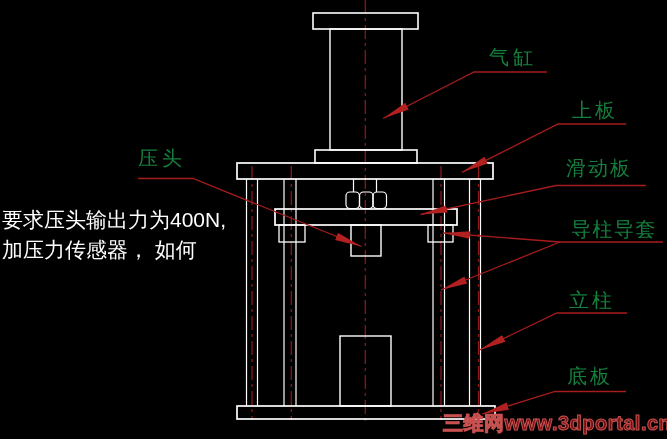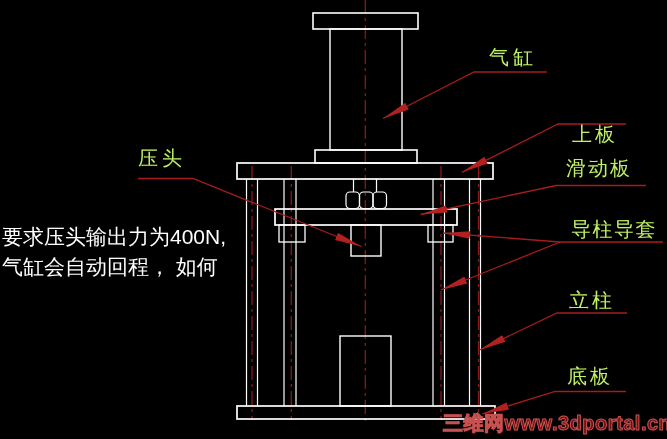--- a/index.html
+++ b/index.html
@@ -6,29 +6,29 @@
   .stage{
     position:relative;
     width:667px;height:439px;
     background:#000;
     overflow:hidden;
     font-family:"Liberation Sans","DejaVu Sans",sans-serif;
   }
   .stage svg{position:absolute;left:0;top:0;}
   .cad-label{
     position:absolute;
-    color:#bef264;
+    color:#15803d;
     font-size:20px;
     line-height:22px;
     white-space:nowrap;
     font-family:"Liberation Sans","DejaVu Sans",sans-serif;
   }
   .question{
     position:absolute;
-    left:2px;top:222px;
+    left:2px;top:205px;
     color:#ffffff;
     font-size:21px;
     line-height:30px;
   }
   .question div{white-space:nowrap;}
   .watermark{
     position:absolute;
     left:443px;top:410px;
     font-size:20px;
     font-weight:bold;
@@ -101,26 +101,26 @@
       <path d="M646,185.5 L556,185.5 L420.5,214.5" marker-end="url(#arw)"></path>
       <path d="M663,242 L560,242 L443,233" marker-end="url(#arw)"></path>
       <path d="M560,242 L440.8,290" marker-end="url(#arw)"></path>
       <path d="M627,313 L557,313 L479.5,350" marker-end="url(#arw)"></path>
       <path d="M626,391.5 L555,391.5 L482,414" marker-end="url(#arw)"></path>
     </g>
   </svg>
 
   <div class="question">
     <div>要求压头输出力为400N,</div>
-    <div>气缸会自动回程， 如何</div>
+    <div>加压力传感器， 如何</div>
   </div>
 
   <div class="cad-label" style="left:138px;top:147px;letter-spacing:4px;">压头</div>
   <div class="cad-label" style="left:489px;top:46px;letter-spacing:4px;">气缸</div>
-  <div class="cad-label" style="left:572px;top:99px;letter-spacing:3px;margin-top:24px;">上板</div>
+  <div class="cad-label" style="left:572px;top:99px;letter-spacing:3px;">上板</div>
   <div class="cad-label" style="left:566px;top:157px;letter-spacing:2px;">滑动板</div>
   <div class="cad-label" style="left:571px;top:218px;letter-spacing:1.5px;">导柱导套</div>
   <div class="cad-label" style="left:569px;top:289px;letter-spacing:3px;">立柱</div>
   <div class="cad-label" style="left:567px;top:365px;letter-spacing:3px;">底板</div>
 
   <div class="watermark">三维网www.3dportal.cn</div>
 
 </div>
 
 </body></html>

